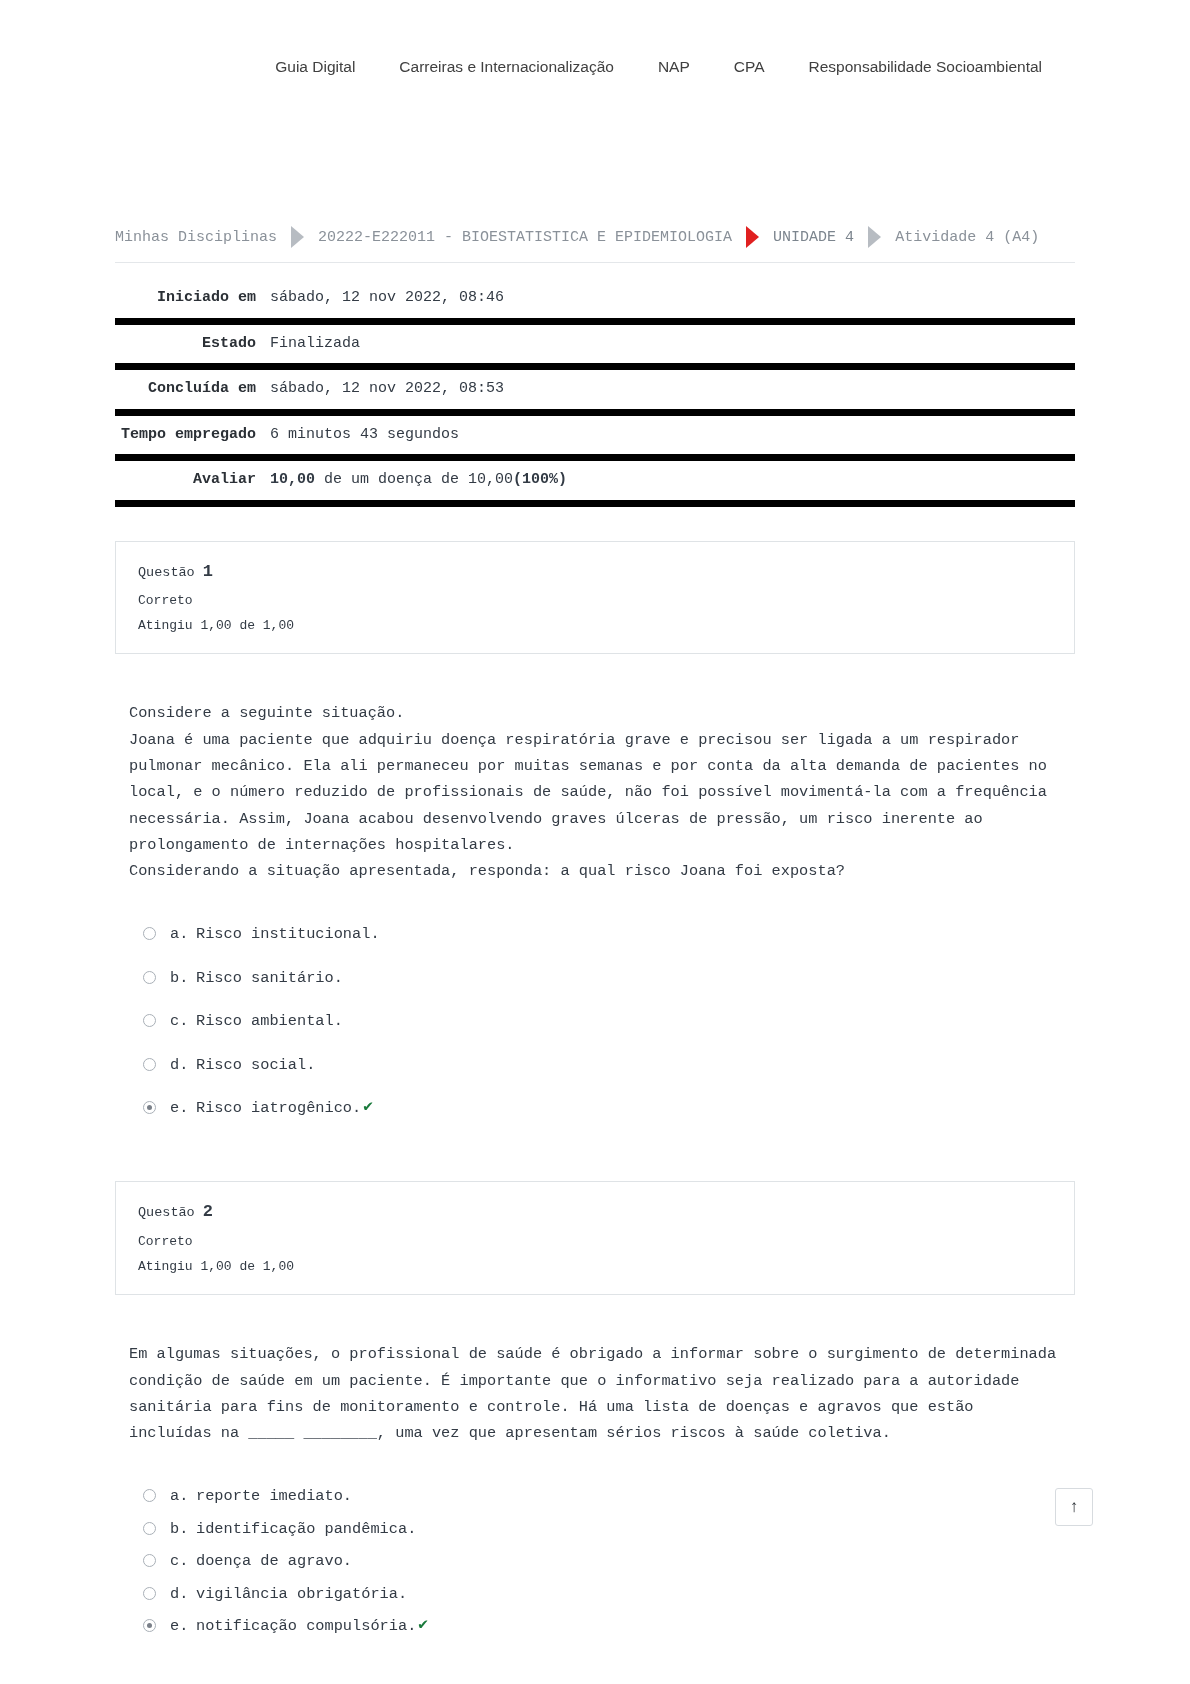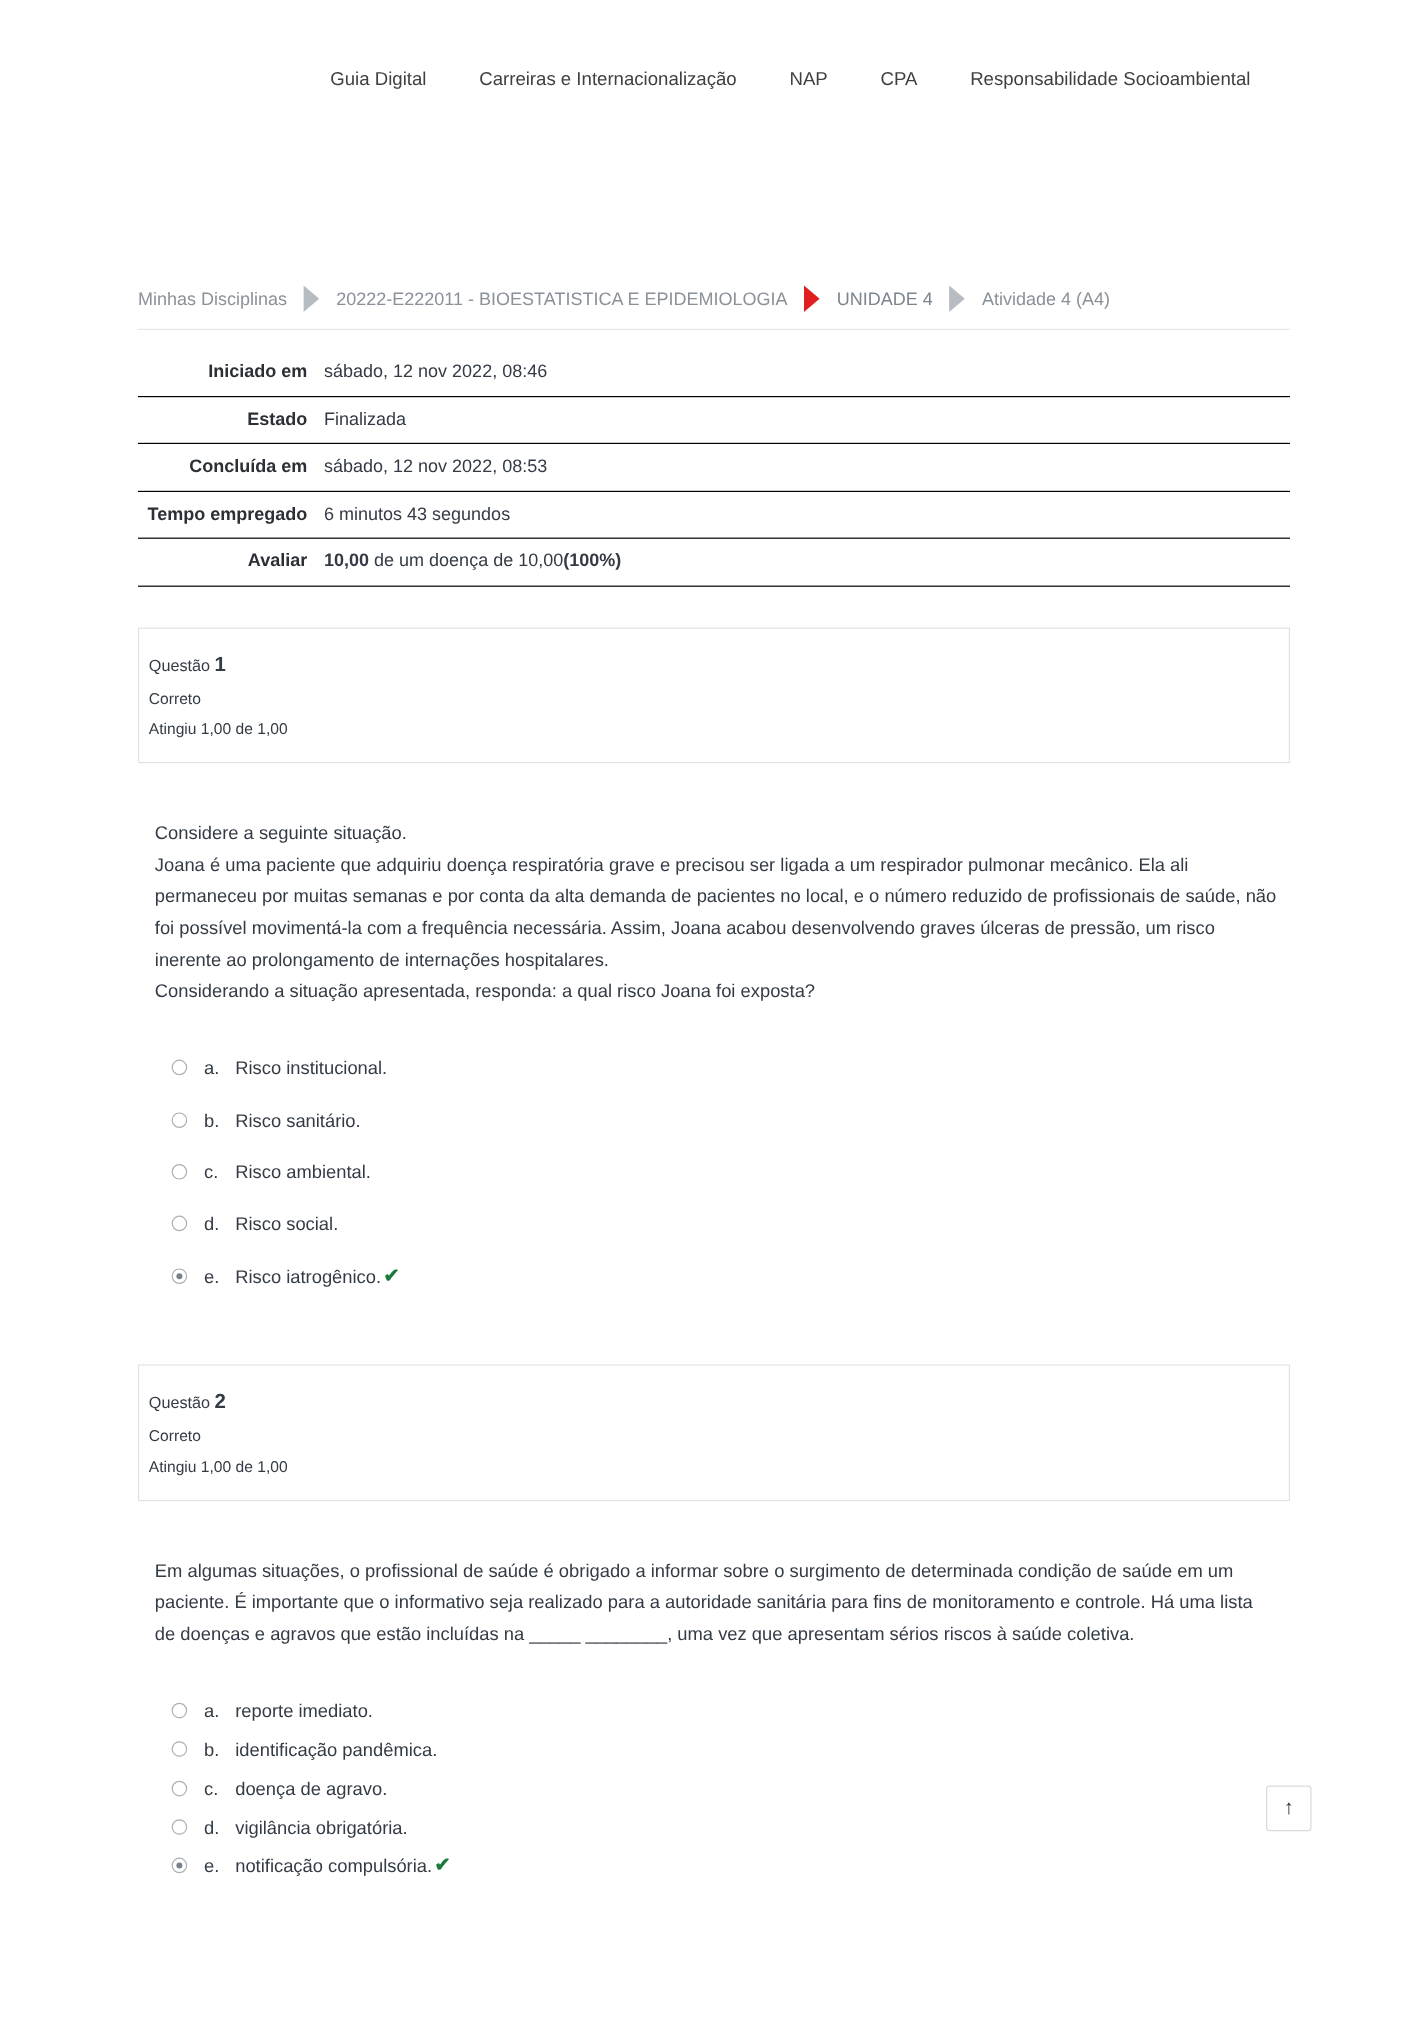--- a/index.html
+++ b/index.html
@@ -28,22 +28,23 @@
   }
   .topnav a {
     color: #404040;
     text-decoration: none;
     white-space: nowrap;
   }
 
   
   .wrap {
     width: 960px;
-    margin: 12px auto;
+    margin: 0 auto;
     padding-top: 150px;
+    font-family: Liberation Mono, monospace;
   }
 
   
   .breadcrumb {
     display: flex;
     align-items: center;
     border-bottom: 1px solid #e4e7ea;
     padding: 0 0 14px 0;
     font-size: 15px;
     color: #8a9199;
@@ -64,21 +65,21 @@
   }
   .arrow.red { border-left-color: #e02020; }
 
   
   .summary {
     width: 100%;
     border-collapse: collapse;
     font-size: 15px;
     margin-top: 16px;
   }
-  .summary tr { border-bottom: 1px solid #000000; }
+  .summary tr { border-bottom: 7px solid #000000; }
   .summary th {
     text-align: right;
     font-weight: bold;
     color: #2b3036;
     padding: 8px 14px 8px 0;
     width: 155px;
     vertical-align: top;
     line-height: 1.5;
   }
   .summary td {
@@ -87,21 +88,21 @@
     padding: 8px 0;
     vertical-align: top;
     line-height: 1.5;
   }
   .summary td b { font-weight: bold; }
 
   
   .qbox {
     border: 1px solid #dfe3e6;
     background: #fff;
-    padding: 13px 16px 15px 8px;
+    padding: 13px 16px 15px 22px;
     margin-top: 34px;
     font-size: 13.5px;
     color: #333b45;
     line-height: 1.95;
   }
   .qbox .qnum-label { font-size: 13.5px; }
   .qbox .qnum { font-size: 17px; font-weight: bold; }
   .qbox .state { font-size: 13px; }
   .qbox .grade { font-size: 13px; }
 

